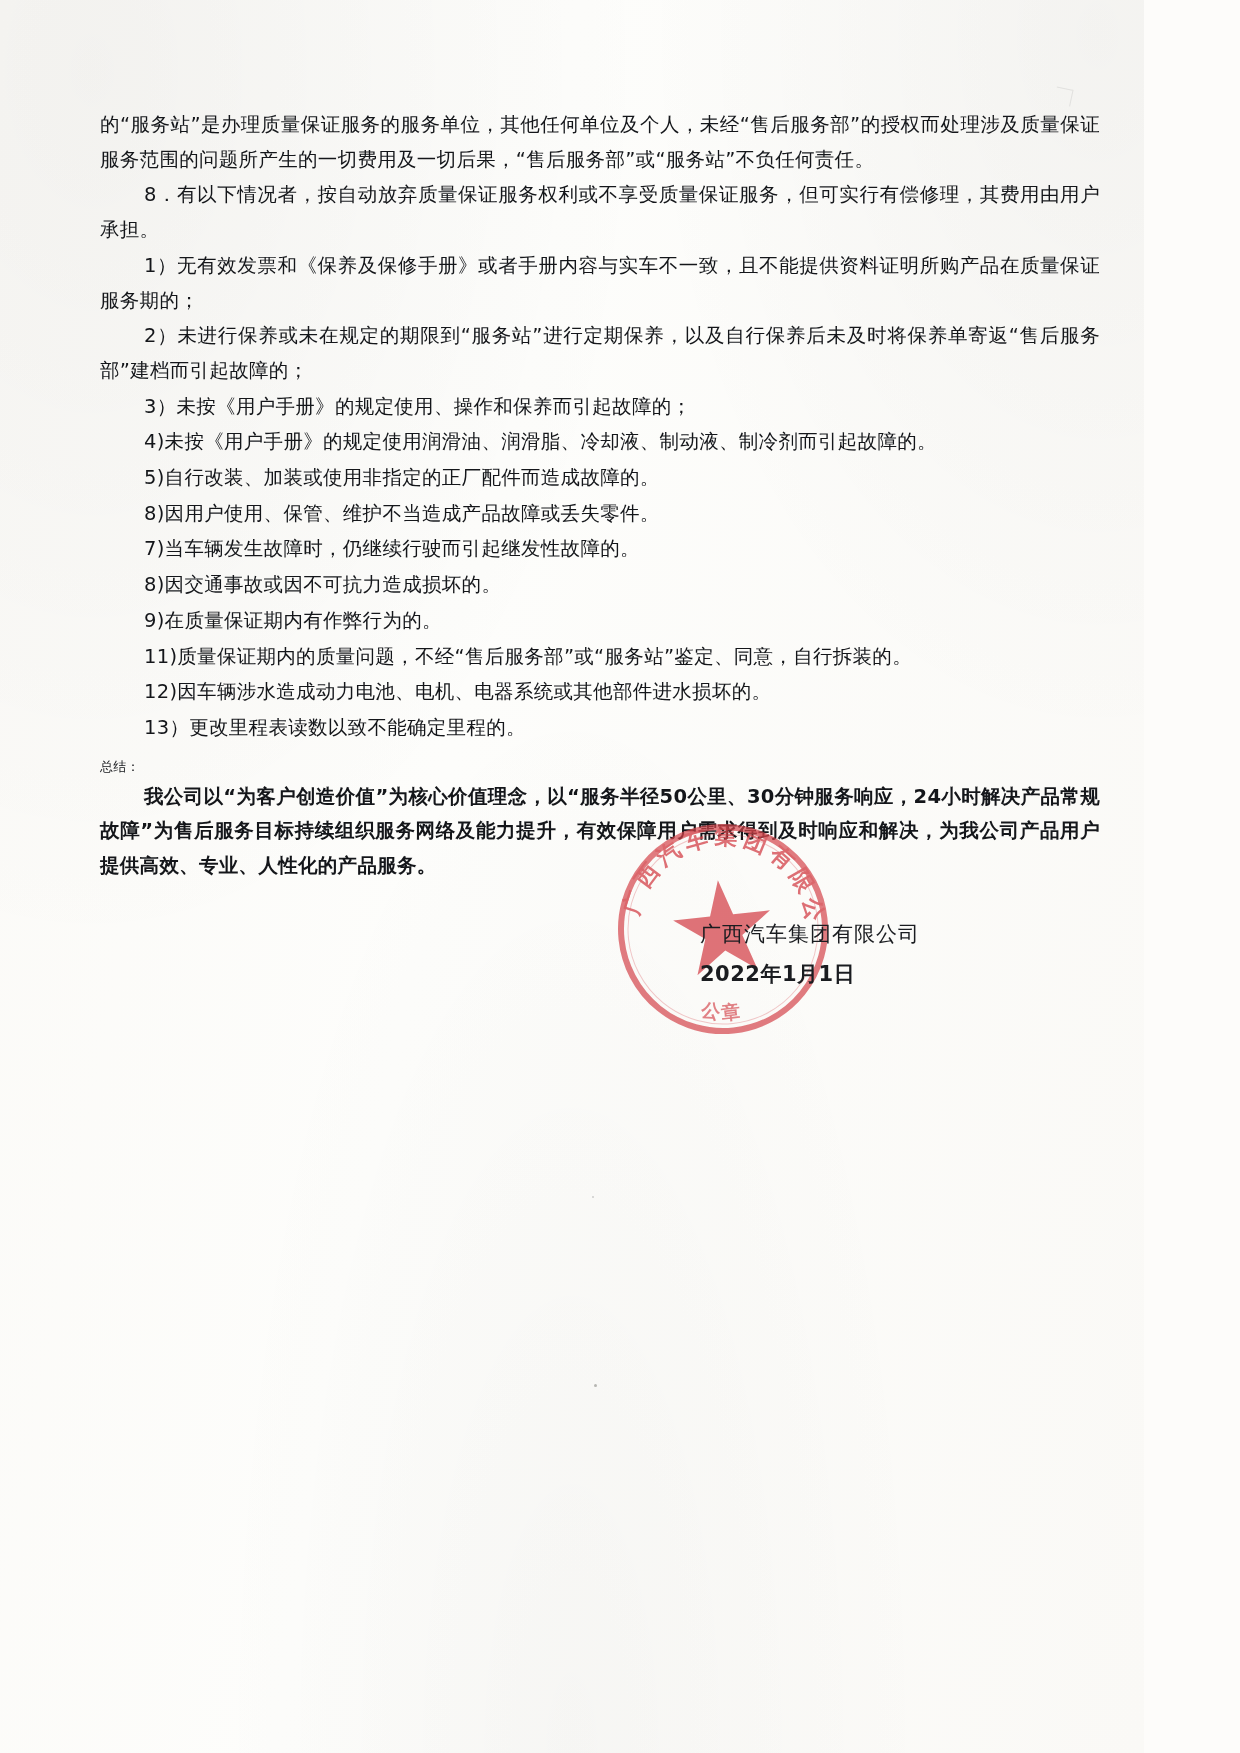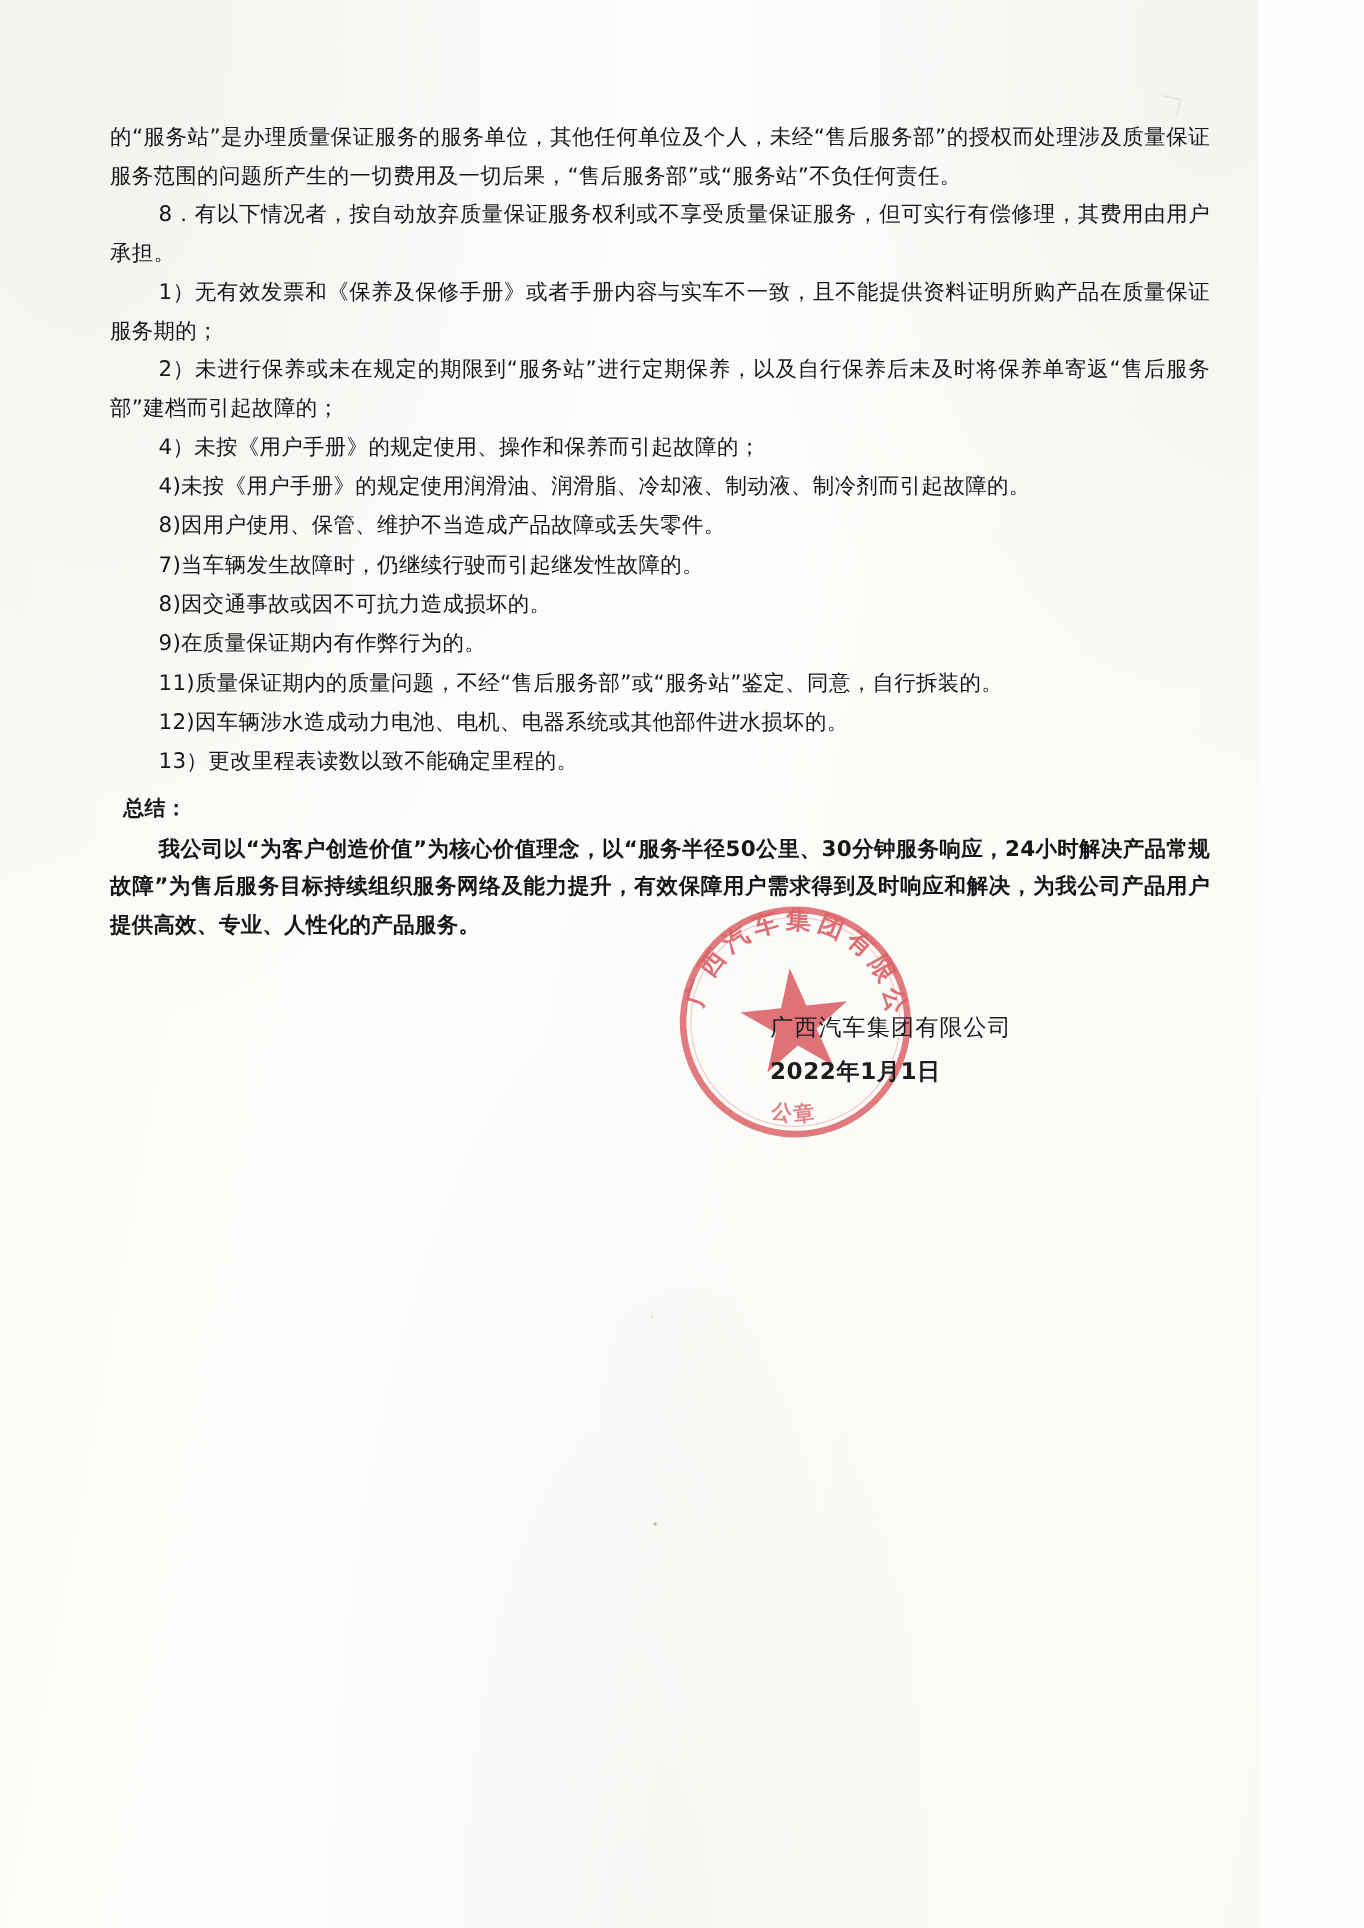--- a/index.html
+++ b/index.html
@@ -43,23 +43,23 @@
   }
   .para {
     margin: 0 0 1px 0;
     text-align: justify;
     text-justify: inter-ideograph;
   }
   .para.indent {
     text-indent: 44px;
   }
   .section-label {
-    margin: 9px 0 0 12px;
-    font-weight: bold;
-    font-size: 19px;
+    margin: 9px 0 0 0;
+    font-weight: normal;
+    font-size: 13px;
   }
   .summary {
     margin-top: 2px;
     font-weight: bold;
   }
   
   .sign-block {
     position: absolute;
     left: 700px;
     top: 915px;
@@ -116,22 +116,23 @@
 
 <div class="page">
   <div class="paper-shade"></div>
   <div class="corner-mark"></div>
 
   <div class="doc-body">
     <p class="para">的“服务站”是办理质量保证服务的服务单位，其他任何单位及个人，未经“售后服务部”的授权而处理涉及质量保证服务范围的问题所产生的一切费用及一切后果，“售后服务部”或“服务站”不负任何责任。</p>
     <p class="para indent">8．有以下情况者，按自动放弃质量保证服务权利或不享受质量保证服务，但可实行有偿修理，其费用由用户承担。</p>
     <p class="para indent">1）无有效发票和《保养及保修手册》或者手册内容与实车不一致，且不能提供资料证明所购产品在质量保证服务期的；</p>
     <p class="para indent">2）未进行保养或未在规定的期限到“服务站”进行定期保养，以及自行保养后未及时将保养单寄返“售后服务部”建档而引起故障的；</p>
-    <p class="para indent">4）未按《用户手册》的规定使用、操作和保养而引起故障的；</p>
+    <p class="para indent">3）未按《用户手册》的规定使用、操作和保养而引起故障的；</p>
     <p class="para indent">4)未按《用户手册》的规定使用润滑油、润滑脂、冷却液、制动液、制冷剂而引起故障的。</p>
+    <p class="para indent">5)自行改装、加装或使用非指定的正厂配件而造成故障的。</p>
     <p class="para indent">8)因用户使用、保管、维护不当造成产品故障或丢失零件。</p>
     <p class="para indent">7)当车辆发生故障时，仍继续行驶而引起继发性故障的。</p>
     <p class="para indent">8)因交通事故或因不可抗力造成损坏的。</p>
     <p class="para indent">9)在质量保证期内有作弊行为的。</p>
     <p class="para indent">11)质量保证期内的质量问题，不经“售后服务部”或“服务站”鉴定、同意，自行拆装的。</p>
     <p class="para indent">12)因车辆涉水造成动力电池、电机、电器系统或其他部件进水损坏的。</p>
     <p class="para indent">13）更改里程表读数以致不能确定里程的。</p>
     <p class="section-label">总结：</p>
     <p class="para indent summary">我公司以“为客户创造价值”为核心价值理念，以“服务半径50公里、30分钟服务响应，24小时解决产品常规故障”为售后服务目标持续组织服务网络及能力提升，有效保障用户需求得到及时响应和解决，为我公司产品用户提供高效、专业、人性化的产品服务。</p>
   </div>

